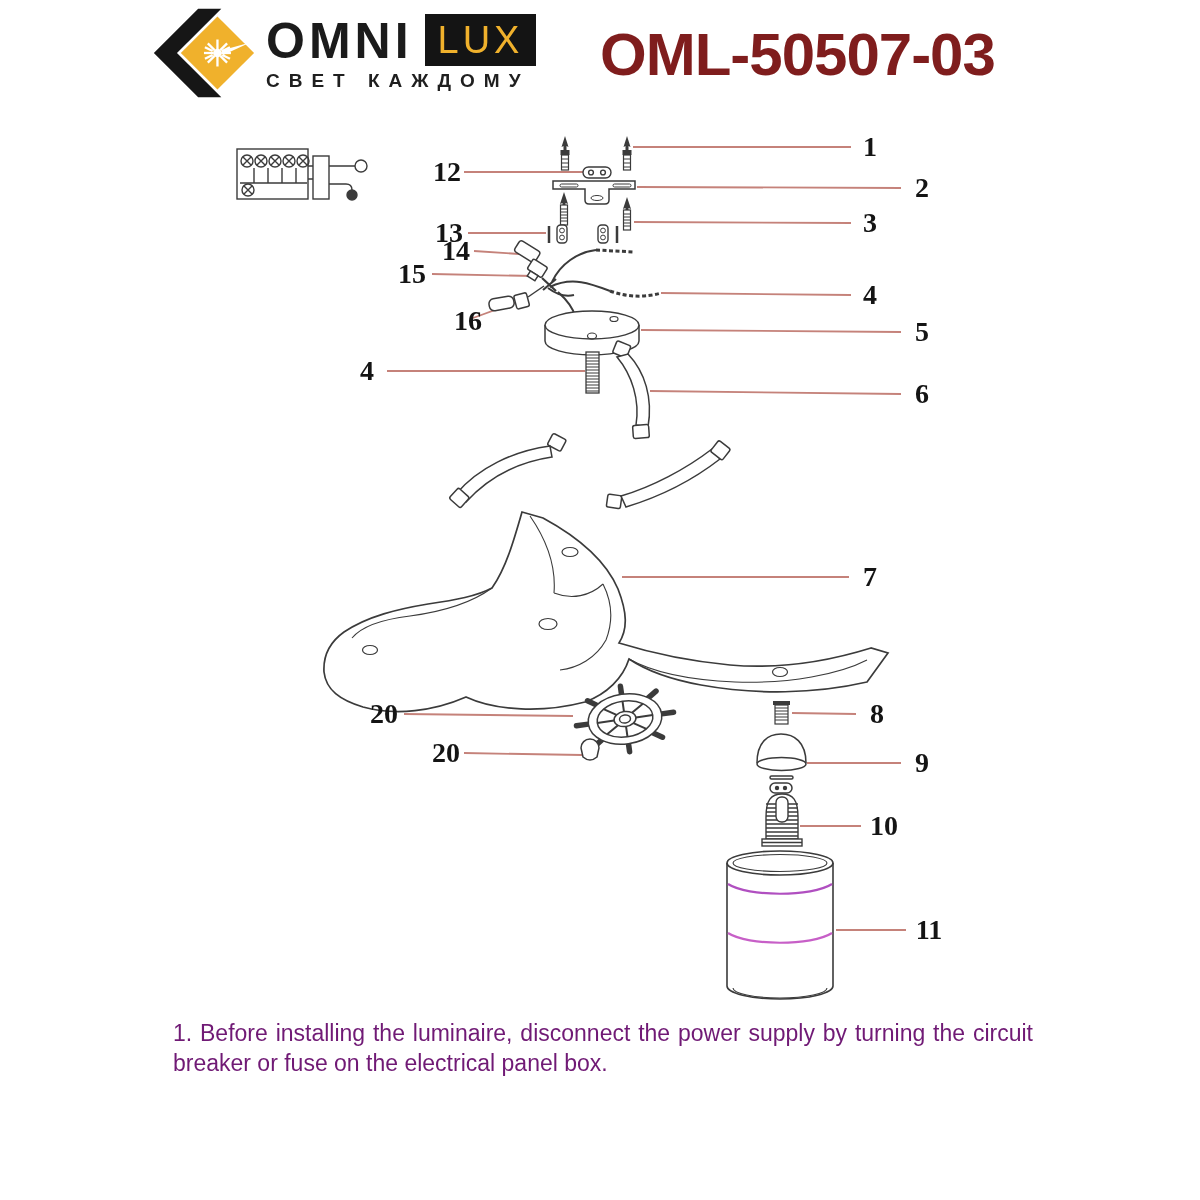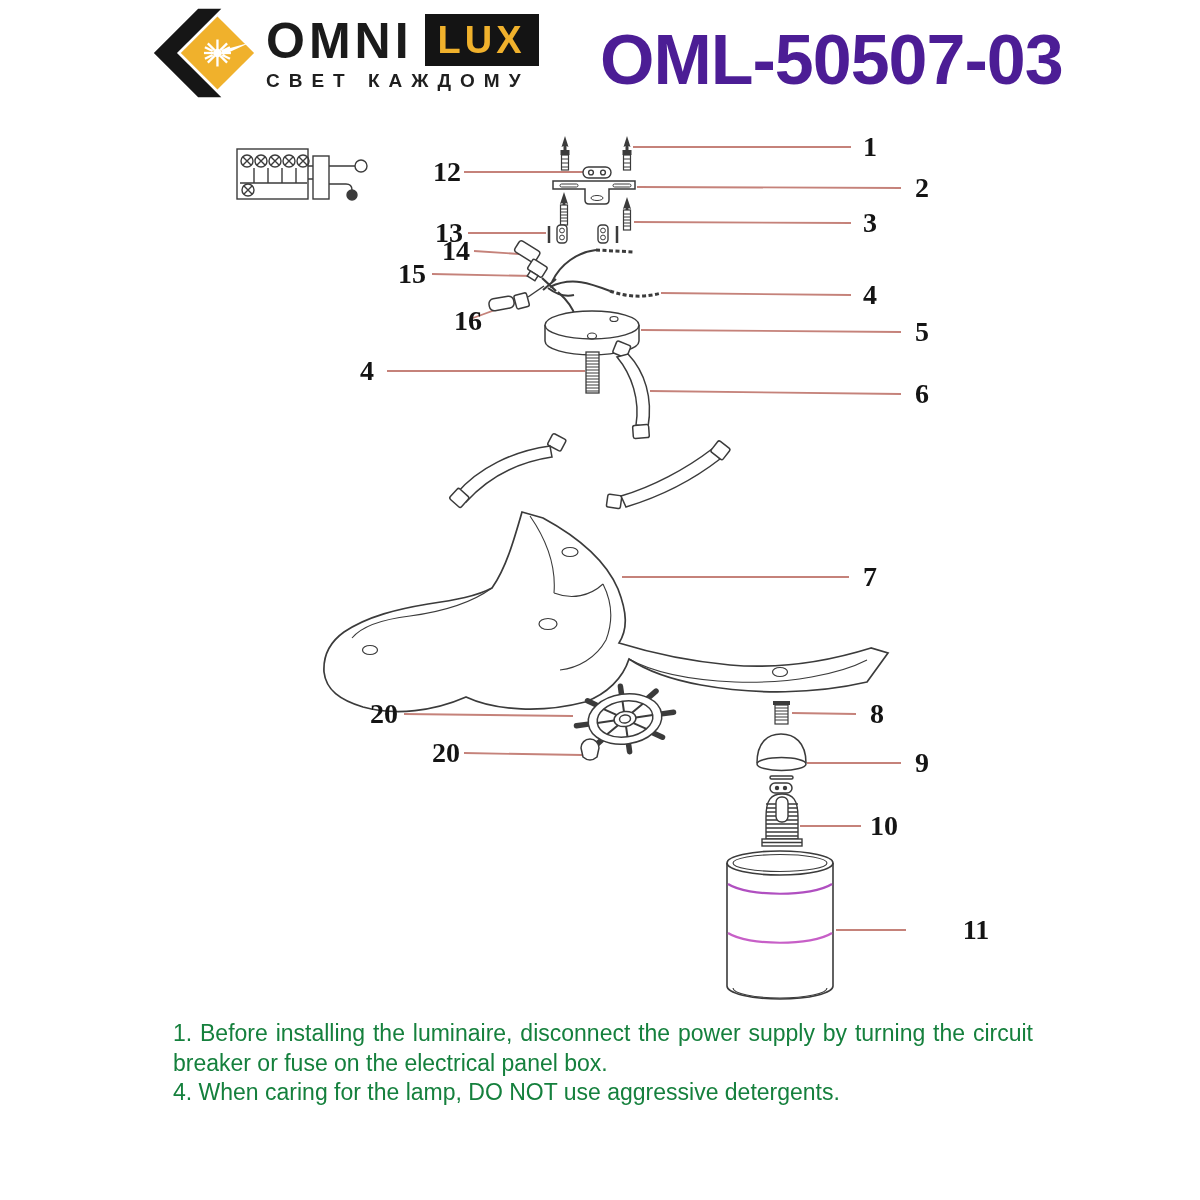--- a/index.html
+++ b/index.html
@@ -5,31 +5,31 @@
   html,body{margin:0;padding:0;background:#ffffff;}
   .page{position:relative;width:1200px;height:1200px;background:#fff;overflow:hidden;
         font-family:"Liberation Sans",sans-serif;color:#1c1c1c;}
   .art{position:absolute;left:0;top:0;}
   
   .logo{position:absolute;left:150px;top:6px;display:flex;align-items:flex-start;gap:10px;}
   .logo-icon{width:106px;height:94px;}
   .logo-text{display:flex;flex-direction:column;padding-top:8px;}
   .logo-row{display:flex;align-items:flex-end;gap:12px;}
   .omni{font-size:50px;font-weight:600;letter-spacing:4px;color:#1b1b1b;line-height:1;}
-  .lux-box{background:#141414;color:#f0b12c;font-weight:700;font-size:38px;
+  .lux-box{background:#141414;color:#f0b12c;font-weight:400;font-size:38px;
            padding:7px 13px;letter-spacing:4px;line-height:1;}
   .tagline{margin-top:4px;font-size:19px;font-weight:600;letter-spacing:9px;color:#1f1f1f;}
-  .model{position:absolute;left:600px;top:20px;font-size:70px;font-weight:700;
-         letter-spacing:-1px;color:#4c1d95;white-space:nowrap;}
+  .model{position:absolute;left:600px;top:20px;font-size:60px;font-weight:700;
+         letter-spacing:-1px;color:#7f1d1d;white-space:nowrap;}
   
   .callout{position:absolute;transform:translate(-50%,-50%);
            font-family:"Liberation Serif",serif;font-weight:700;font-size:28px;color:#141414;}
   
   .instructions{position:absolute;left:173px;top:1019px;width:860px;
-                font-size:23px;line-height:29.5px;color:#15803d;text-align:justify;}
+                font-size:23px;line-height:29.5px;color:#701a75;text-align:justify;}
   .instructions p{margin:0;}
 </style>
 </head>
 <body>
 
 <div class="page">
 
   <svg class="art" width="1200" height="1200" viewBox="0 0 1200 1200">
     <defs>
       <g id="screwUp">
@@ -310,28 +310,27 @@
   <span class="callout" style="left:870px;top:147px">1</span>
   <span class="callout" style="left:922px;top:188px">2</span>
   <span class="callout" style="left:870px;top:223px">3</span>
   <span class="callout" style="left:870px;top:295px">4</span>
   <span class="callout" style="left:922px;top:332px">5</span>
   <span class="callout" style="left:922px;top:394px">6</span>
   <span class="callout" style="left:870px;top:577px">7</span>
   <span class="callout" style="left:877px;top:714px">8</span>
   <span class="callout" style="left:922px;top:763px">9</span>
   <span class="callout" style="left:884px;top:826px">10</span>
-  <span class="callout" style="left:976px;top:930px">11</span>
+  <span class="callout" style="left:929px;top:930px">11</span>
   <span class="callout" style="left:447px;top:172px">12</span>
   <span class="callout" style="left:449px;top:233px">13</span>
   <span class="callout" style="left:456px;top:251px">14</span>
   <span class="callout" style="left:412px;top:274px">15</span>
   <span class="callout" style="left:468px;top:321px">16</span>
   <span class="callout" style="left:367px;top:371px">4</span>
   <span class="callout" style="left:384px;top:714px">20</span>
   <span class="callout" style="left:446px;top:753px">20</span>
 
   <div class="instructions">
     <p>1. Before installing the luminaire, disconnect the power supply by turning the circuit breaker or fuse on the electrical panel box.</p>
-    <p>4. When caring for the lamp, DO NOT use aggressive detergents.</p>
   </div>
 
 </div>
 
 </body></html>

